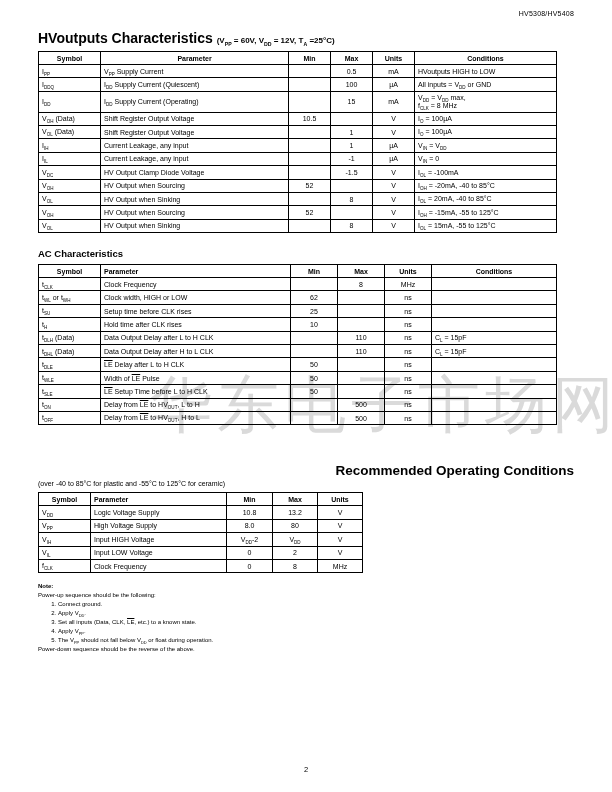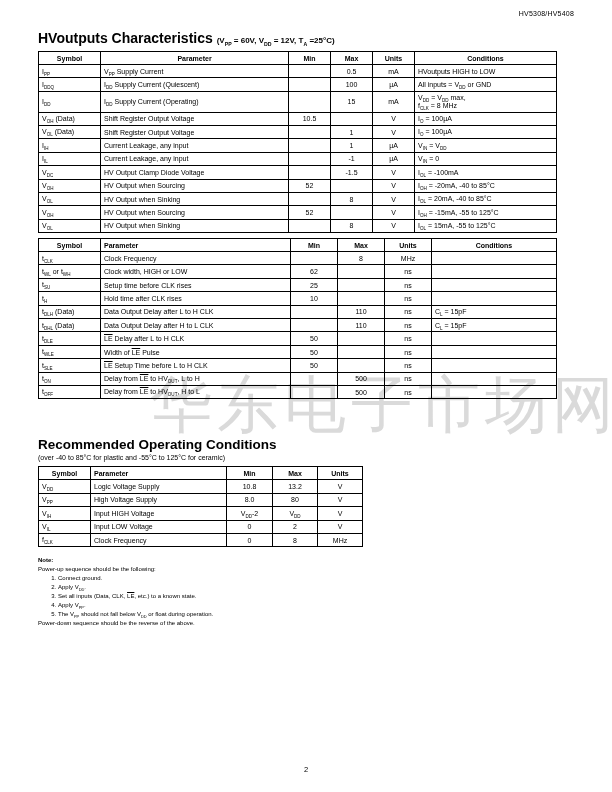--- a/index.html
+++ b/index.html
@@ -14,21 +14,21 @@
     overflow:hidden;
   }
   .content { position:relative; z-index:1; padding:10px 38px 0 38px; }
 
   .doc-ref { text-align:right; font-size:7px; letter-spacing:0.2px; }
 
   h1.title { font-size:14px; font-weight:bold; margin-top:13px; }
   h1.title .cond { font-size:8px; font-weight:bold; }
 
   h2.sec { font-size:9.5px; font-weight:bold; margin-top:15px; }
-  h2.sec.big { font-size:13.5px; margin-top:0; }
+  h2.sec.big { font-size:13.5px; margin-top:0;text-align:right; }
   .sec-gap-ac { margin-top:30px; }
   .sec-gap-roc { margin-top:38px; }
   .subtitle { font-size:7px; margin-top:2px; }
 
   table.chars { border-collapse:collapse; table-layout:fixed; margin-top:5px; background:transparent; }
   table.chars th, table.chars td {
     border:1px solid #000;
     font-size:7px;
     padding:2.5px 3px;
     vertical-align:middle;
@@ -185,20 +185,21 @@
             <td style="text-align: left;">V<sub>OL</sub></td>
             <td style="text-align: left;">HV Output when Sinking</td>
             <td style="text-align: center;"></td>
             <td style="text-align: center;">8</td>
             <td style="text-align: center;">V</td>
             <td style="text-align: left;">I<sub>OL</sub> = 15mA, -55 to 125°C</td>
           </tr>
         </tbody>
       </table>
 
+    <h2 class="sec sec-gap-ac">AC Characteristics</h2>
     <table class="chars" style="width: 518px;">
         <colgroup>
           <col style="width: 62px;">
           <col style="width: 190px;">
           <col style="width: 47px;">
           <col style="width: 47px;">
           <col style="width: 47px;">
           <col style="width: 125px;">
         </colgroup>
         <thead>

